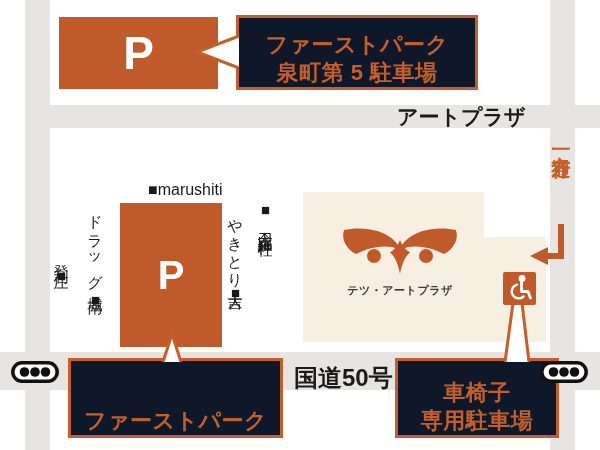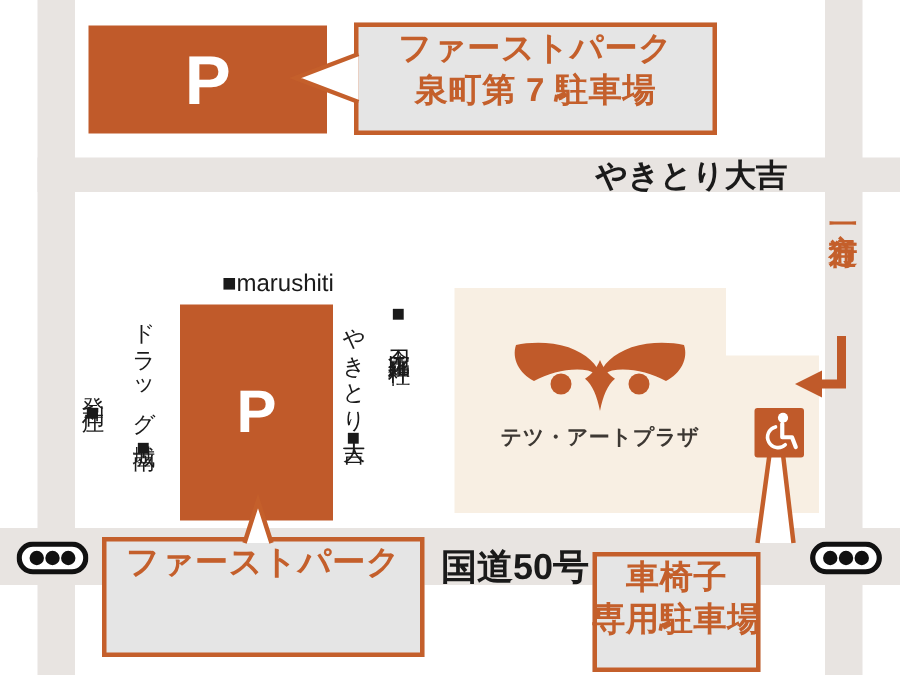--- a/index.html
+++ b/index.html
@@ -3,45 +3,45 @@
 <meta charset="utf-8">
 <style>
   html,body{margin:0;padding:0;background:#fff;}
   #map{position:relative;width:600px;height:450px;background:#ffffff;overflow:hidden;
        font-family:"Liberation Sans","DejaVu Sans",sans-serif;}
   .abs{position:absolute;}
   .road{background:#e8e4e1;}
   .street-name{color:#1a1a1a;font-weight:600;white-space:nowrap;}
   .pbox{background:#c05a2a;display:flex;align-items:center;justify-content:center;}
   .pletter{color:#ffffff;font-weight:bold;line-height:1;}
-  .callout{background:#e5e5e5;border:3px solid #c45f2b;display:flex;flex-direction:column;
-           align-items:center;justify-content:flex-start;box-sizing:border-box;}
+  .callout{background:#0f172a;border:3px solid #c45f2b;display:flex;flex-direction:column;
+           align-items:center;justify-content:flex-end;box-sizing:border-box;}
   .callout .ln{color:#c45f2b;font-weight:bold;font-size:22px;line-height:1.28;
                white-space:nowrap;letter-spacing:0.5px;}
   .landmark{color:#1a1a1a;font-size:16px;white-space:nowrap;line-height:1;}
   .vtext{writing-mode:vertical-rl;text-orientation:upright;color:#1a1a1a;font-size:15px;
          letter-spacing:3px;line-height:1;white-space:nowrap;}
   .building{background:#f8efe3;}
   .oneway{writing-mode:vertical-rl;text-orientation:upright;color:#c45f2b;font-size:19px;
           font-weight:bold;letter-spacing:2px;line-height:1;}
-  .plaza-name{color:#3d3833;font-size:14px;font-weight:600;text-align:center;
+  .plaza-name{color:#3d3833;font-size:11px;font-weight:600;text-align:center;
               letter-spacing:0.5px;white-space:nowrap;}
   svg{display:block;}
 </style>
 </head>
 <body>
 
 <div id="map">
 
   <div class="abs road" style="left:25px;top:0;width:25px;height:450px;"></div>
   <div class="abs road" style="left:550px;top:0;width:25px;height:450px;"></div>
   <div class="abs road" style="left:25px;top:105px;width:575px;height:23px;"></div>
   <div class="abs road" style="left:0;top:352px;width:600px;height:38px;"></div>
 
-  <div class="abs street-name" style="left:397px;top:103px;font-size:21px;">やきとり大吉</div>
+  <div class="abs street-name" style="left:397px;top:103px;font-size:21px;">アートプラザ</div>
   <div class="abs street-name" style="left:294px;top:362px;font-size:24px;">国道50号</div>
 
   <div class="abs building" style="left:303px;top:192px;width:181px;height:150px;"></div>
   <div class="abs building" style="left:483px;top:237px;width:63px;height:105px;"></div>
 
   <div class="abs" style="left:335px;top:222px;width:130px;height:56px;">
     <svg width="130" height="56" viewBox="0 0 130 56">
       <path fill="#c05a2a" d="M9,8 C6,17 11,27 21,32 C32,26 46,23 57,25 C60,26 63,27.5 65,29 C64,21 56,14 44,9.5 C32,5.5 18,6 9,8 Z"></path>
       <path fill="#c05a2a" d="M121,8 C124,17 119,27 109,32 C98,26 84,23 73,25 C70,26 67,27.5 65,29 C66,21 74,14 86,9.5 C98,5.5 112,6 121,8 Z"></path>
       <circle cx="39" cy="34" r="7" fill="#c05a2a"></circle>
@@ -61,26 +61,26 @@
   <div class="abs oneway" style="left:552px;top:139px;">一方通行</div>
   <div class="abs" style="left:520px;top:218px;width:55px;height:55px;">
     <svg width="55" height="55" viewBox="0 0 55 55">
       <path d="M41 6 L41 38 L26 38" stroke="#c05a2a" stroke-width="6" fill="none"></path>
       <polygon points="28,29 28,47 10,38" fill="#c05a2a"></polygon>
     </svg>
   </div>
 
   <div class="abs callout" style="left:236px;top:15px;width:242px;height:75px;">
     <span class="ln">ファーストパーク</span>
-    <span class="ln">泉町第 7 駐車場</span>
+    <span class="ln">泉町第 5 駐車場</span>
   </div>
   <div class="abs callout" style="left:68px;top:358px;width:215px;height:80px;">
     <span class="ln">ファーストパーク</span>
   </div>
-  <div class="abs callout" style="left:395px;top:368px;width:112px;height:80px;">
+  <div class="abs callout" style="left:395px;top:358px;width:164px;height:80px;">
     <span class="ln">車椅子</span>
     <span class="ln">専用駐車場</span>
   </div>
 
   <svg class="abs" style="left:0;top:0;pointer-events:none;" width="600" height="450" viewBox="0 0 600 450">
     <path d="M239,36 L197,52 L239,68" fill="#ffffff" stroke="#c45f2b" stroke-width="3"></path>
     <path d="M163,362 L172,334 L181,362" fill="#ffffff" stroke="#c45f2b" stroke-width="3"></path>
     <path d="M505,362 L513,303 L522,303 L529,362" fill="#ffffff" stroke="#c45f2b" stroke-width="3"></path>
   </svg>
 

